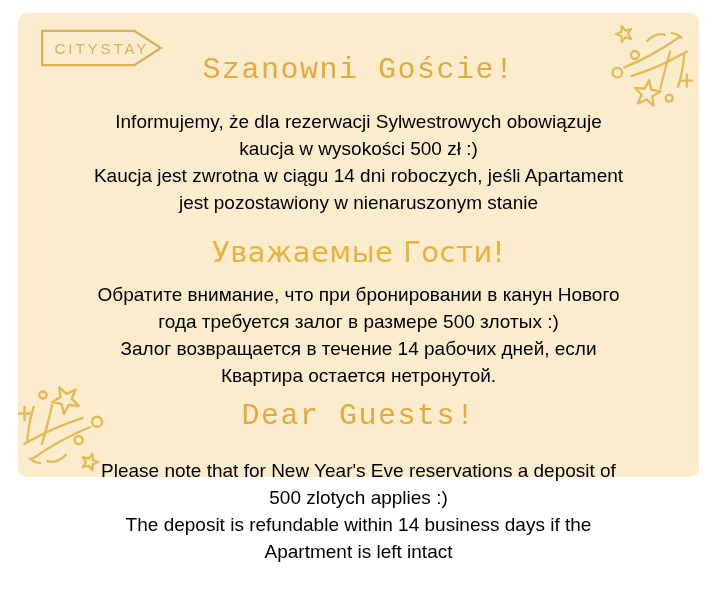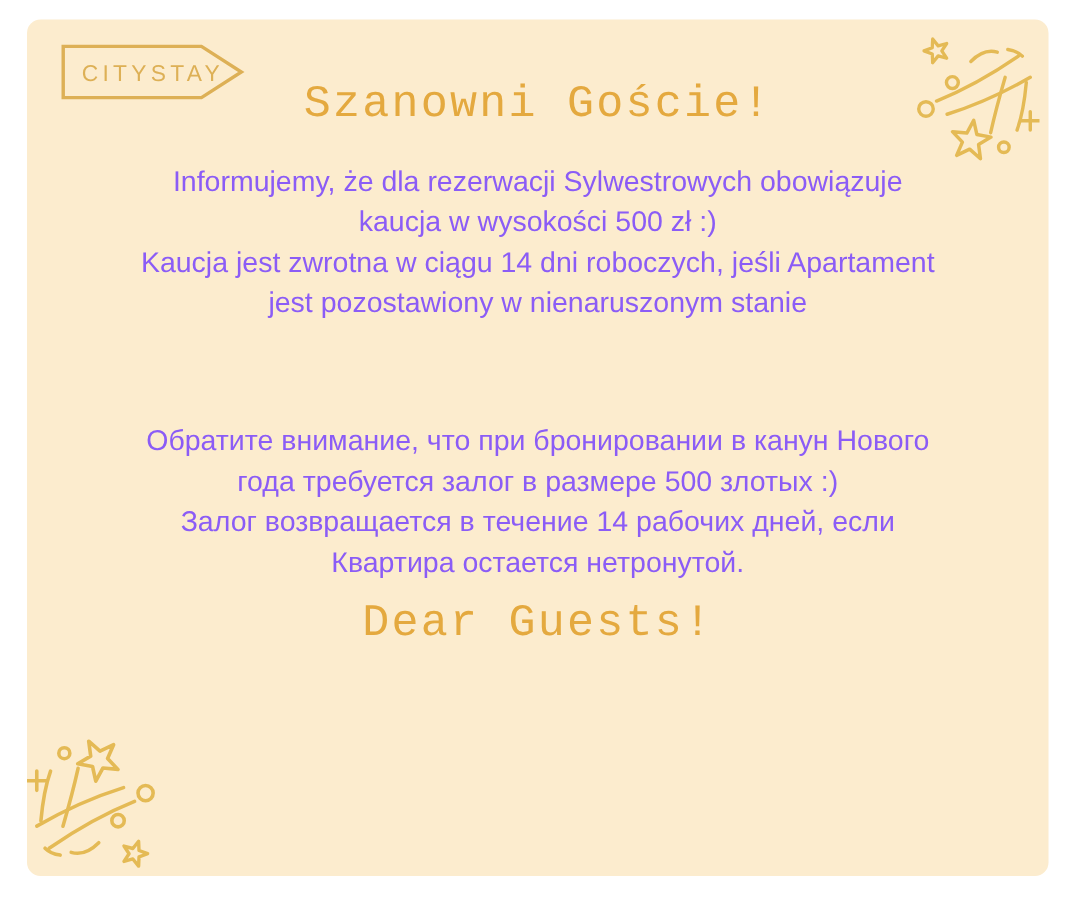--- a/index.html
+++ b/index.html
@@ -7,21 +7,21 @@
   body{
     width:720px;height:604px;
     background:#ffffff;
     font-family:"Liberation Sans",sans-serif;
     overflow:hidden;
     position:relative;
   }
   .card{
     position:absolute;
     left:18px;top:13px;
-    width:681px;height:571px;
+    width:681px;height:464px;
     background:#fcecce;
     border-radius:9px;
   }
   .logo{
     position:absolute;
     left:20px;top:16px;
     width:128px;height:38px;
   }
   .deco{
     position:absolute;
@@ -49,21 +49,21 @@
     color:#eab23a;
   }
   .bd{
     position:absolute;
     left:30px;right:30px;
     margin:0;
     text-align:center;
     white-space:pre-line;
     font-size:19px;
     line-height:27px;
-    color:#8b5cf6;
+    color:#000000;
   }
   #h-pl{ top:40px; }
   #b-pl{ top:95px; }
   #h-ru{ top:222px; }
   #b-ru{ top:268px; }
   #h-en{ top:386px; }
   #b-en{ top:444px; }
   .logo text{
     font-family:"Liberation Sans",sans-serif;
     font-size:16px;
@@ -128,20 +128,25 @@
       </g>
     </svg>
   </span>
 
   <h1 id="h-pl" class="hd serif">Szanowni Goście!</h1>
   <p id="b-pl" class="bd">Informujemy, że dla rezerwacji Sylwestrowych obowiązuje
 kaucja w wysokości 500 zł :)
 Kaucja jest zwrotna w ciągu 14 dni roboczych, jeśli Apartament
 jest pozostawiony w nienaruszonym stanie</p>
 
+  <h1 id="h-ru" class="hd sans">Уважаемые Гости!</h1>
   <p id="b-ru" class="bd">Обратите внимание, что при бронировании в канун Нового
 года требуется залог в размере 500 злотых :)
 Залог возвращается в течение 14 рабочих дней, если
 Квартира остается нетронутой.</p>
 
   <h1 id="h-en" class="hd serif">Dear Guests!</h1>
+  <p id="b-en" class="bd">Please note that for New Year's Eve reservations a deposit of
+500 zlotych applies :)
+The deposit is refundable within 14 business days if the
+Apartment is left intact</p>
 
 </div>
 
 </body></html>

